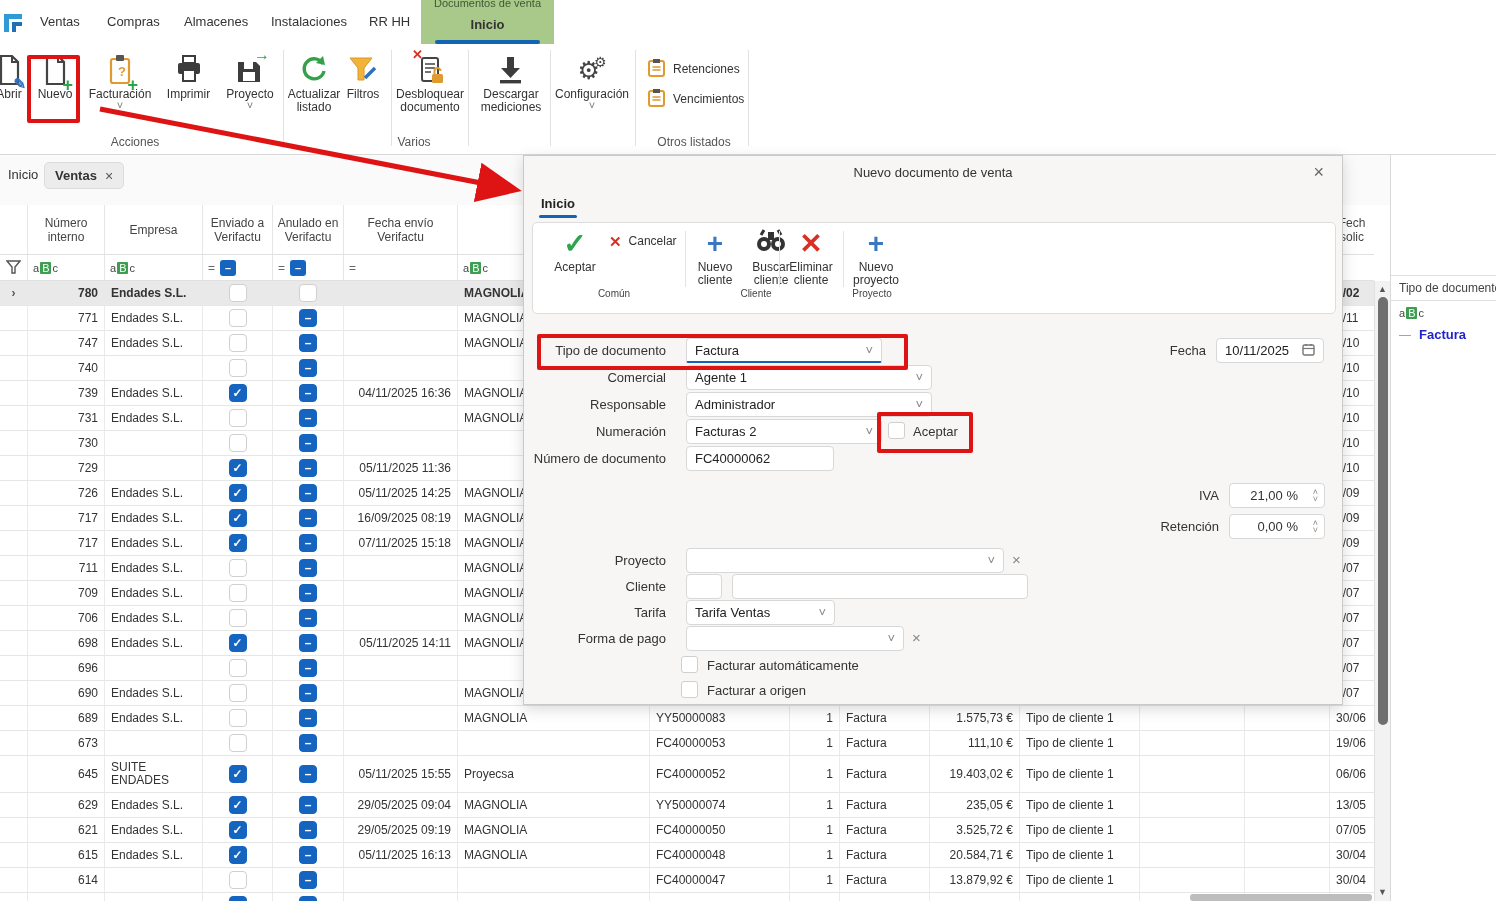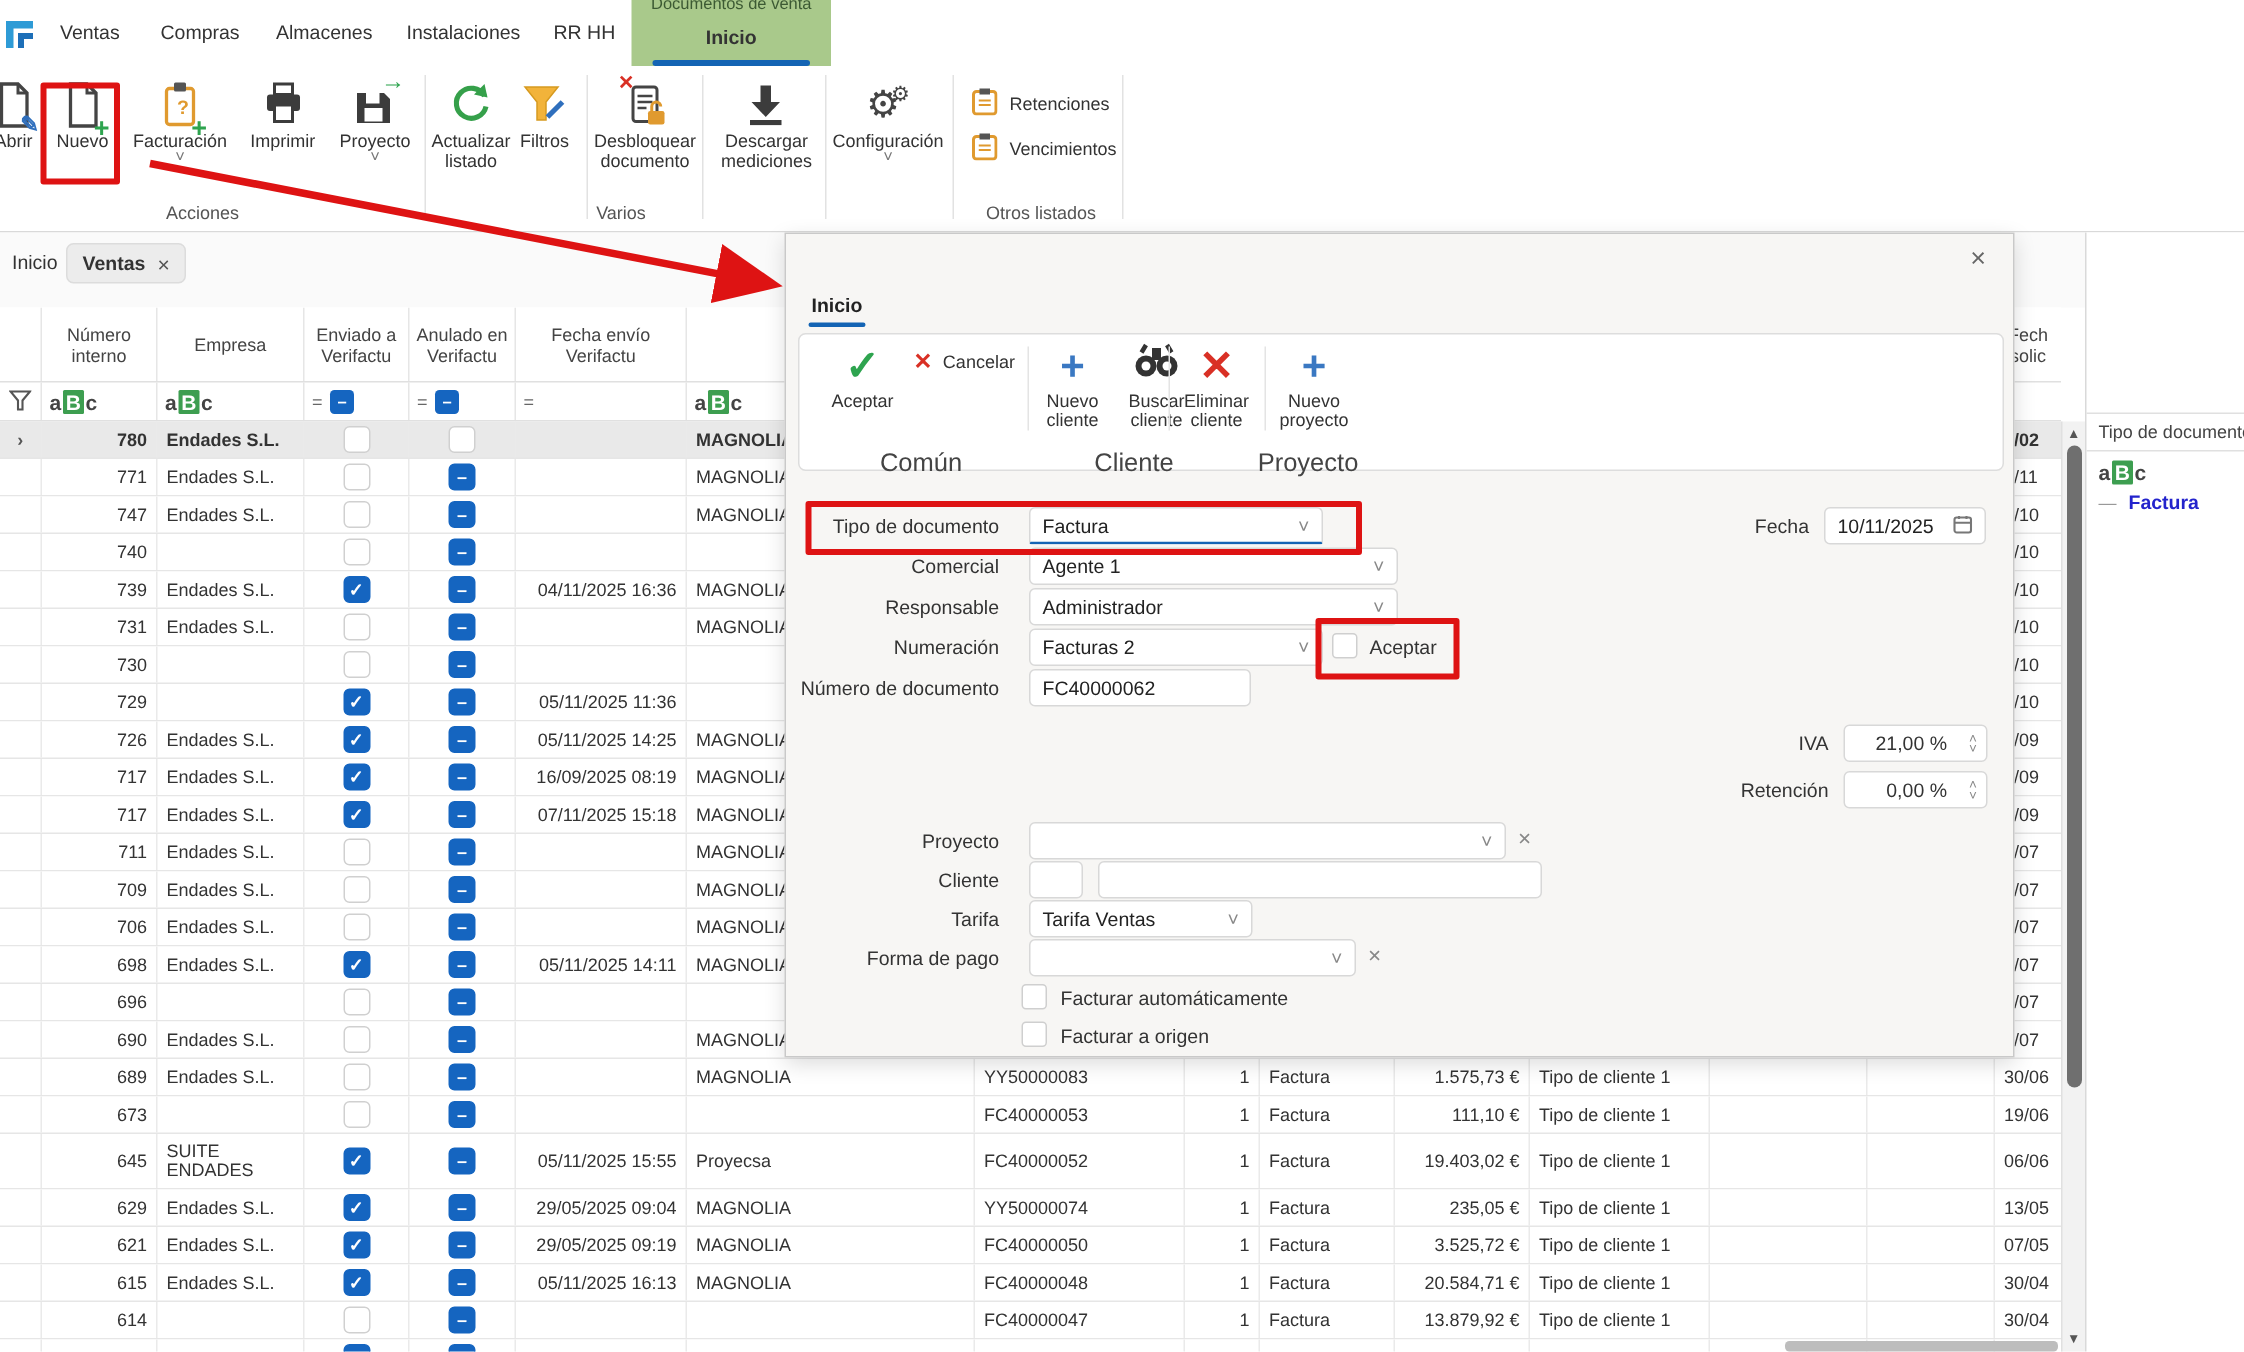--- a/index.html
+++ b/index.html
@@ -41,21 +41,21 @@
   .trow.selected { background:#e9e9e9; font-weight:bold; }
   .trow.tall { height:37px; }
   .td { border-right:1px solid #eaeaea; padding:0 6px; display:flex; align-items:center; overflow:hidden; white-space:normal; line-height:13px; }
   .rt { justify-content:flex-end; }
   .ctr { justify-content:center; }
   .c-exp{width:28px;} .c-num{width:77px;} .c-emp{width:98px;} .c-env{width:70px;} .c-anu{width:71px;}
   .c-fec{width:114px;} .c-cli{width:192px;} .c-doc{width:140px;} .c-qty{width:50px;} .c-tip{width:90px;}
   .c-imp{width:90px;} .c-tcl{width:120px;} .c-e1{width:105px;} .c-e2{width:85px;} .c-fra{width:44px; border-right:none;}
   .cb { width:18px; height:18px; border-radius:4px; border:1px solid #d0d0d0; background:#fff; display:flex; align-items:center; justify-content:center; color:#fff; font-size:12px; font-weight:bold; line-height:18px; }
   .cb.checked, .cb.indet { background:#1565c0; border-color:#1565c0; }
-  .abc { display:flex; align-items:flex-end; font-size:14px; font-weight:bold; color:#444; }
+  .abc { display:flex; align-items:flex-end; font-size:11px; font-weight:normal; color:#444; }
   .abc .b { background:#3d9e50; color:#fff; padding:0 2px; margin:0 1px; border-radius:1px; }
   .eq { color:#666; font-size:12px; }
   .fcb { width:16px; height:16px; border-radius:3px; background:#1565c0; color:#fff; display:flex; align-items:center; justify-content:center; font-weight:bold; font-size:11px; }
 
   
   #vscroll { position:absolute; left:1374px; top:281px; width:16px; height:620px; background:#f2f2f2; border-left:1px solid #e0e0e0; }
   #vthumb { position:absolute; left:3px; top:16px; width:10px; height:428px; background:#6f6f6f; border-radius:5px; }
   .sarrow { position:absolute; left:3px; color:#555; font-size:9px; }
   #hscroll { position:absolute; left:1190px; top:894px; width:182px; height:7px; background:#bdbdbd; border-radius:3px; }
 
@@ -69,21 +69,21 @@
 
   
   #dialog { position:absolute; left:523px; top:155px; width:820px; height:550px; background:#f7f6f4; border:1px solid #c9c9c9; box-shadow:0 4px 14px rgba(0,0,0,.15); font-size:13px; }
   #dlg-title { position:absolute; left:0; top:9px; width:100%; text-align:center; font-size:13px; color:#333; }
   #dlg-close { position:absolute; right:18px; top:6px; font-size:18px; color:#666; cursor:default; }
   #dlg-tab { position:absolute; left:17px; top:40px; font-size:13px; font-weight:bold; color:#222; }
   #dlg-tab-under { position:absolute; left:15px; top:59px; width:38px; height:3px; background:#1464b4; border-radius:2px; }
   #dlg-toolbar { position:absolute; left:8px; top:66px; width:804px; height:92px; background:#fff; border:1px solid #ddd; border-radius:5px; }
   .tb-btn { position:absolute; display:flex; flex-direction:column; align-items:center; text-align:center; font-size:12px; line-height:13px; color:#333; }
   .tb-sep { position:absolute; top:8px; height:56px; width:1px; background:#e4e4e4; }
-  .tb-group { position:absolute; top:76px; font-size:17px; color:#444; text-align:center; width:100%; }
+  .tb-group { position:absolute; top:65px; font-size:10px; color:#444; text-align:center; width:100%; }
   .big-ic { font-size:28px; font-weight:bold; height:34px; line-height:34px; }
   .green { color:#2ea44f; } .red { color:#d93025; } .blue { color:#3a78c2; }
 
   .frm-label { position:absolute; width:142px; text-align:right; color:#333; }
   .combo, .tinput { position:absolute; height:25px; background:#fff; border:1px solid #d8d8d8; border-radius:4px; display:flex; align-items:center; padding:0 8px; color:#222; }
   .combo .chev { margin-left:auto; color:#888; font-size:13px; }
   .combo.focused { border-bottom:2px solid #1464b4; border-radius:4px 4px 2px 2px; }
   .clear-x { position:absolute; color:#888; font-size:15px; }
   .spin { position:absolute; height:25px; background:#fff; border:1px solid #d8d8d8; border-radius:4px; display:flex; align-items:center; justify-content:flex-end; padding:0 26px 0 8px; }
   .spin .ud { position:absolute; right:6px; display:flex; flex-direction:column; color:#888; font-size:9px; line-height:7px; }
@@ -925,20 +925,21 @@
   <div class="pf">
       <span class="abc">a<span class="b">B</span>c</span>
     </div>
   <div class="pi">
     <span class="dash">—</span>
     <span class="t">Factura</span>
   </div>
 </div>
 
 <div id="dialog">
+  <div id="dlg-title">Nuevo documento de venta</div>
   <span id="dlg-close">×</span>
   <span id="dlg-tab">Inicio</span>
   <div id="dlg-tab-under"></div>
 
   <div id="dlg-toolbar">
     <div class="tb-btn" style="left:10px;top:4px;width:64px">
       <span class="big-ic green">✓</span>
       <span>Aceptar</span>
     </div>
     <div class="tb-btn" style="left:76px;top:12px;flex-direction:row;gap:7px">

